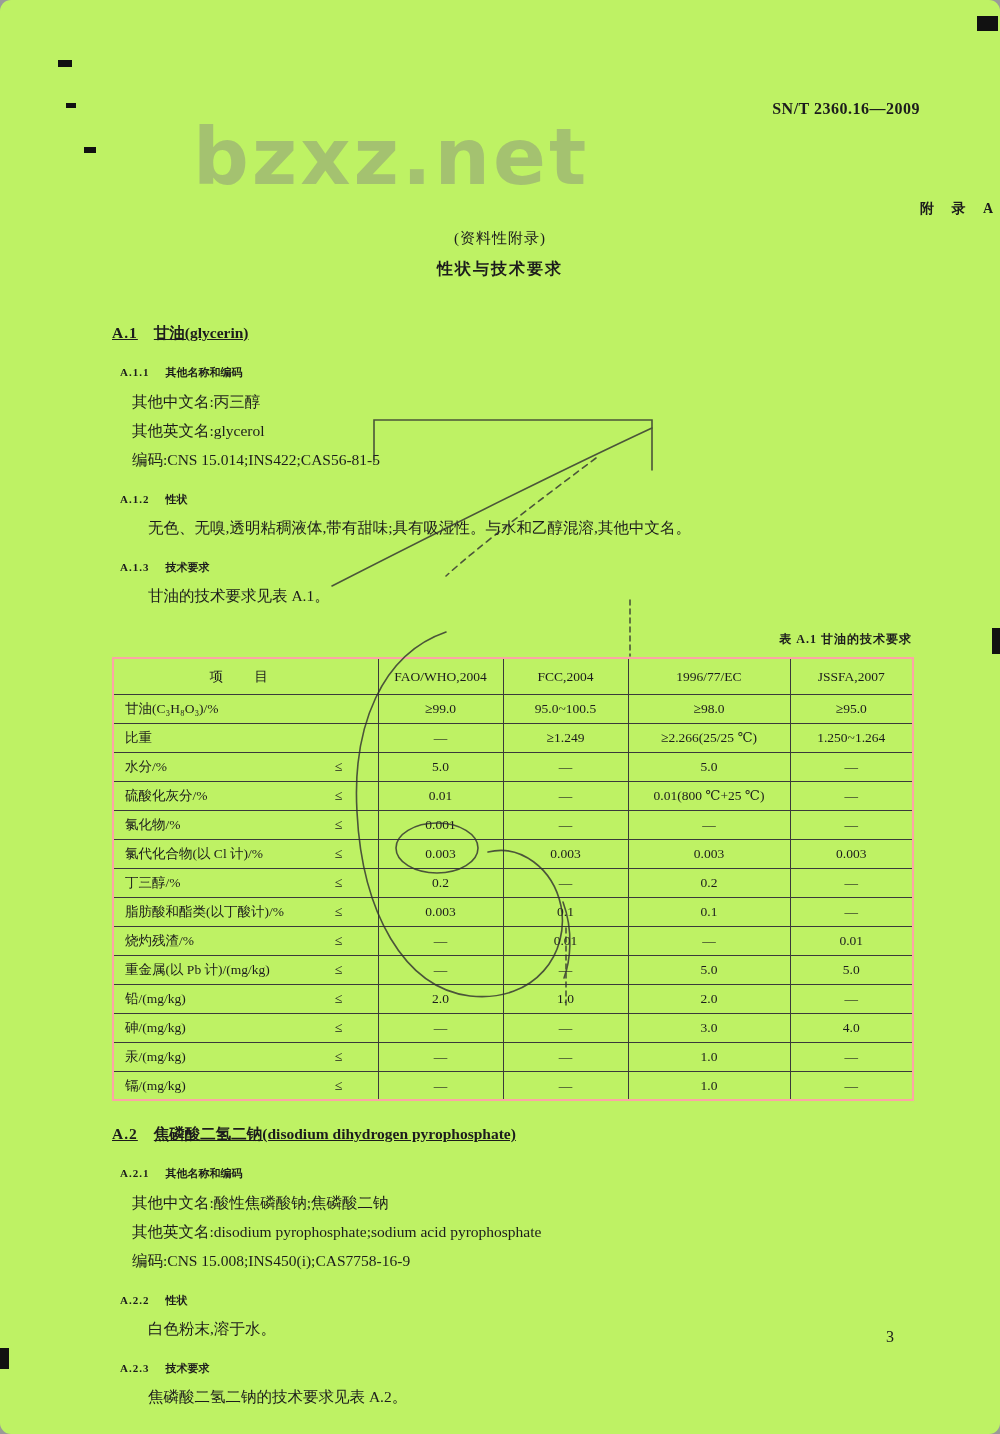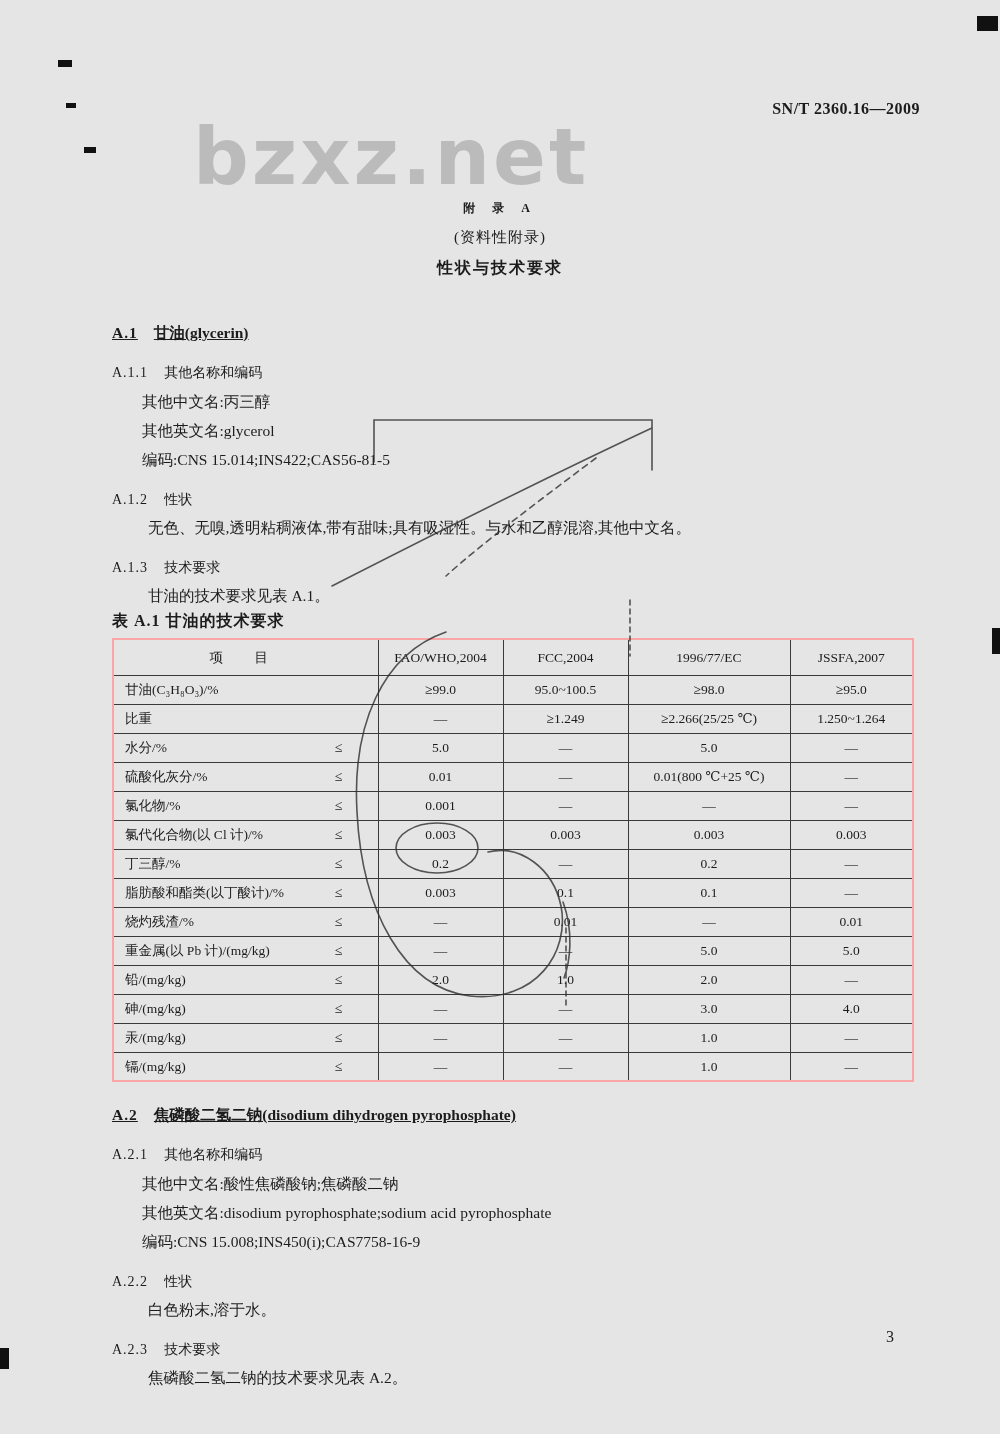--- a/index.html
+++ b/index.html
@@ -1,43 +1,43 @@
 <!DOCTYPE html>
 <html><head>
 <meta charset="utf-8">
 <style>
   * { margin:0; padding:0; box-sizing:border-box; }
   html,body { background:#9a9a9a; }
   .page {
     position:relative; width:1000px; height:1434px; margin:0 auto;
-    background:#e5e5e5; overflow:hidden;
-    font-family:"Liberation Serif","DejaVu Serif",serif; color:#1c1c1c;
+    background:#bef264; overflow:hidden;
+    font-family:"Liberation Serif","DejaVu Serif",serif; color:#1c1c1c;border-radius:11px;
   }
   .doc-code {
     position:absolute; top:100px; right:80px;
     font-weight:bold; font-size:16px; letter-spacing:.5px; z-index:2;
   }
   .watermark {
     position:absolute; top:112px; left:193px; z-index:0;
     font-family:"DejaVu Sans",sans-serif; font-weight:bold;
     font-size:78px; letter-spacing:3px; color:rgba(128,128,128,.42);
     user-select:none;
   }
   .titles { position:absolute; top:200px; left:0; width:100%; text-align:center; z-index:1; }
-  .t-app  { font-size:12px; font-weight:bold; letter-spacing:7px; }
+  .t-app  { font-size:14px; font-weight:bold; letter-spacing:7px;text-align:right; }
   .t-sub  { font-size:15px; margin-top:11px; letter-spacing:1px; }
   .t-main { font-size:16px; font-weight:bold; margin-top:11px; letter-spacing:2px; }
 
   .content { position:absolute; top:312px; left:112px; width:800px; z-index:1; font-size:15.5px; line-height:21px; }
   .h-sec { font-weight:bold; font-size:15.5px; margin-top:10px;text-decoration:underline; }
-  .h-sub { font-weight:normal; font-size:14px; margin-top:19px; }
+  .h-sub { font-weight:bold; font-size:11px; margin-top:19px;margin-left:8px; }
   .h-sec .hnum, .h-sub .hnum { margin-right:16px; letter-spacing:1px; }
-  .ind   { margin:8px 0 0 30px; }
+  .ind   { margin:8px 0 0 20px; }
   .para  { margin:7px 0 0 36px; }
-  .caption { margin-top:4px; text-align:left; font-weight:bold; font-size:16px; letter-spacing:1px; }
+  .caption { margin-top:23px; text-align:right; font-weight:bold; font-size:12px; letter-spacing:1px; }
 
   table.spec {
     margin-top:7px; width:800px; border-collapse:collapse;
     border:2px solid #fca5a5; font-size:13.5px; table-layout:fixed;
   }
   table.spec th, table.spec td {
     border:1px solid #3a3a3a; height:29px; text-align:center;
     padding:1px 3px; font-weight:normal; overflow:hidden; white-space:nowrap;
   }
   table.spec th { height:36px; }

